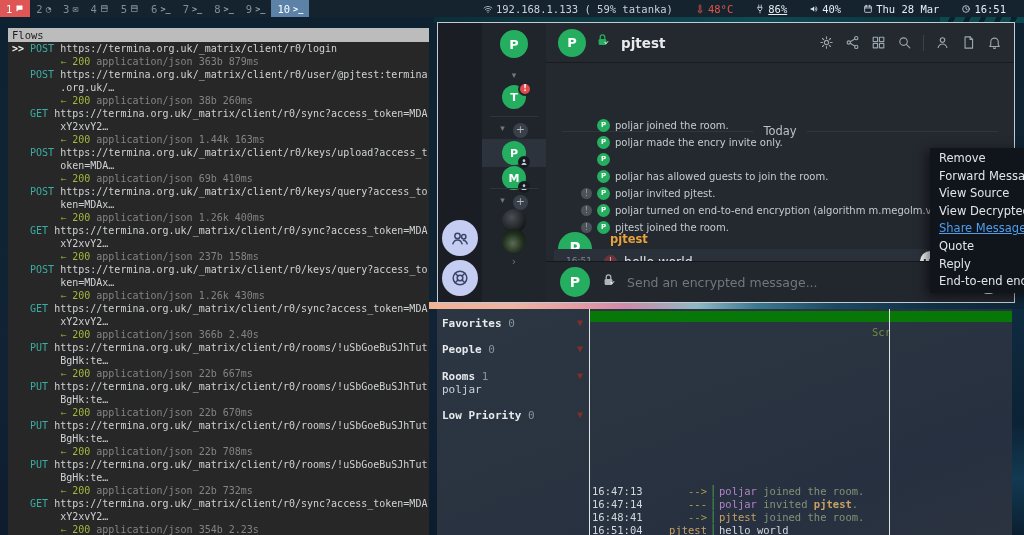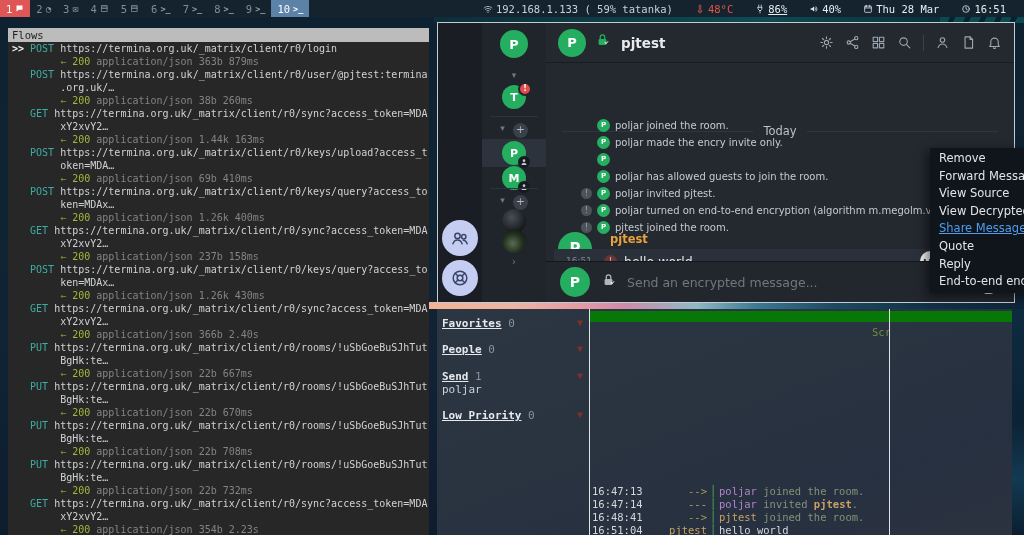--- a/index.html
+++ b/index.html
@@ -112,21 +112,21 @@
   .cm-item { height:17.6px; line-height:17.6px; padding-left:9px; font-size:11.5px; color:#e1e5e9;
     white-space:nowrap; cursor:pointer; }
   .cm-item.link { color:#4f9ded; text-decoration:underline; }
 
   
   #gk { position:absolute; left:437px; top:309px; width:575px; height:226px;
     background:linear-gradient(160deg,#2c3542 0%,#2a3340 45%,#273040 75%,#2b3340 100%);
     font-family:"DejaVu Sans Mono",monospace; overflow:hidden; }
   .gk-side { position:absolute; left:0; top:0; width:152px; height:226px; font-size:11px; }
   .gk-sec { position:absolute; left:5px; right:5px; height:14px; color:#e6e9ec; white-space:pre; }
-  .gk-sec .lbl { font-weight:bold; text-decoration:underline; }
+  .gk-sec .lbl { font-weight:bold; }
   .gk-sec .cnt { color:#8a949e; }
   .gk-sec .tri { position:absolute; right:1px; top:0; color:#7e3127; font-size:10px; }
   .gk-room { position:absolute; left:5px; color:#c9d1d9; font-size:11px; }
   .gk-sep { position:absolute; top:0; width:1px; height:226px; background:#dfe3e6; }
   .gk-chat { position:absolute; left:153px; top:0; width:299px; height:226px; overflow:hidden; }
   .gk-greenbar { position:absolute; left:153px; top:2px; width:422px; height:11px; background:#077807; }
   .gk-notice { position:absolute; left:282px; top:17px; font-size:10.5px; color:#6f8f3f; white-space:pre; }
   #gklog { position:absolute; left:0px; top:176px; width:299px; }
   .lg { height:13px; line-height:13px; font-size:10.5px; display:flex; white-space:pre; }
   .lg .t { width:55px; color:#d4d8db; flex:none; padding-left:2px; }
@@ -439,21 +439,21 @@
     <div class="cm-item link">Share Message</div>
     <div class="cm-item">Quote</div>
     <div class="cm-item">Reply</div>
     <div class="cm-item">End-to-end encry</div>
   </div>
 
 <div id="gk">
   <div class="gk-side" id="gkside">
       <div class="gk-sec" style="top: 8px;"><span class="lbl">Favorites</span><span class="cnt"> 0</span><span class="tri">▼</span></div>
       <div class="gk-sec" style="top: 34px;"><span class="lbl">People</span><span class="cnt"> 0</span><span class="tri">▼</span></div>
-      <div class="gk-sec" style="top: 61px;"><span class="lbl">Send</span><span class="cnt"> 1</span><span class="tri">▼</span></div>
+      <div class="gk-sec" style="top: 61px;"><span class="lbl">Rooms</span><span class="cnt"> 1</span><span class="tri">▼</span></div>
       <div class="gk-room" style="top: 74px;">poljar</div>
       <div class="gk-sec" style="top: 100px;"><span class="lbl">Low Priority</span><span class="cnt"> 0</span><span class="tri">▼</span></div>
     </div>
   <div class="gk-sep" style="left:152px;"></div>
   <div class="gk-greenbar"></div>
   <div class="gk-chat">
     <div class="gk-notice">Scroll up to load more mess</div>
     <div id="gklog">
         <div class="lg"><span class="t">16:47:13</span><span class="pfx c-arrow">--&gt;</span><span class="bar">│</span><span class="c-purple">poljar</span><span class="c-dim"> joined the room.</span></div>
         <div class="lg"><span class="t">16:47:14</span><span class="pfx c-dash">---</span><span class="bar">│</span><span class="c-purple">poljar</span><span class="c-dim"> invited </span><span class="c-tanb">pjtest</span><span class="c-dim">.</span></div>

